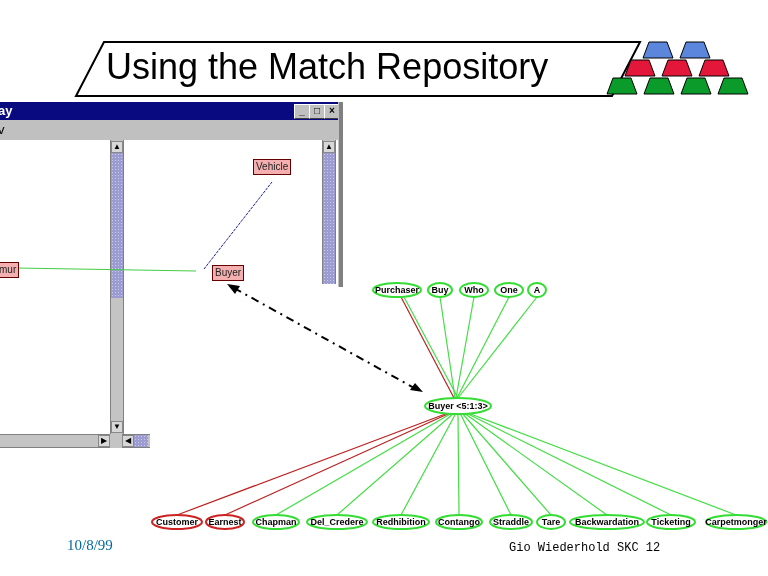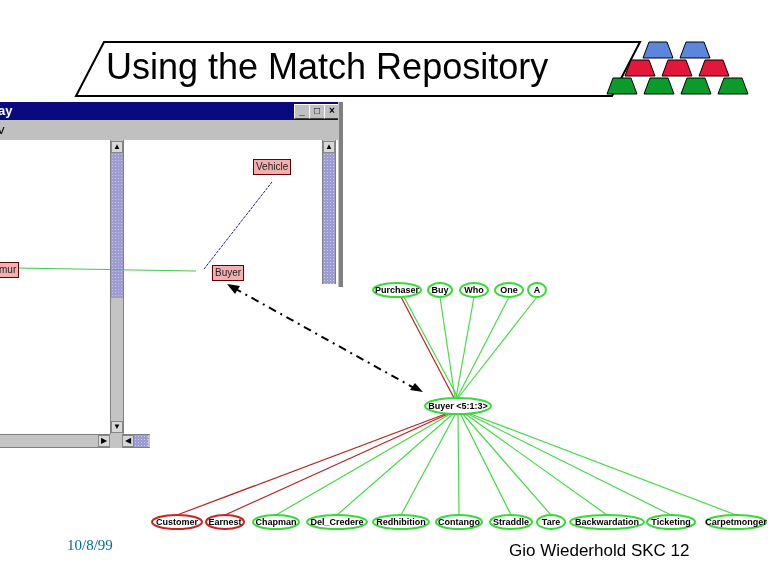--- a/index.html
+++ b/index.html
@@ -20,21 +20,21 @@
   .frame-right { position:absolute; left:342px; top:0; width:4px; height:185px; background:#808080; border-left:1px solid #c0c0c0; }
 
   .scroll-v { position:absolute; width:12px; background:#c4c4c4; border-left:1px solid #808080; border-right:1px solid #808080; }
   .thumb { position:absolute; left:0; width:12px; background-color:#9c9cd0; background-image:radial-gradient(#c8c8ee 30%, transparent 31%); background-size:3px 3px; }
   .arrowbtn { position:absolute; left:0; width:12px; height:12px; background:#d8d8d8; border:1px solid #888; box-sizing:border-box; font-size:8px; line-height:10px; text-align:center; color:#000; }
 
   .node-rect { position:absolute; background:#f4b0b0; border:1px solid #600; font-size:10px; padding:0 2px; height:14px; line-height:14px; color:#222; white-space:nowrap; }
 
   
   #footer-date { left:51px; top:537px; font-family:"Liberation Serif", serif; font-size:15px; color:#0369a1;margin-left:16px; }
-  #footer-author { left:509px; top:541px; font-family:Liberation Sans, sans-serif; font-size:17px; color:#000; }
+  #footer-author { left:509px; top:541px; font-family:Liberation Mono, monospace; font-size:12px; color:#000; }
 
   
   .gl { font-family:"Liberation Sans", sans-serif; font-size:9px; font-weight:bold; fill:#000; }
 </style>
 </head>
 <body>
 
 <svg id="title-banner" class="abs" width="768" height="110">
   <polygon points="104,42 640,42 612,96 76,96" fill="#fff" stroke="#000" stroke-width="2"></polygon>
   <g id="logo">

